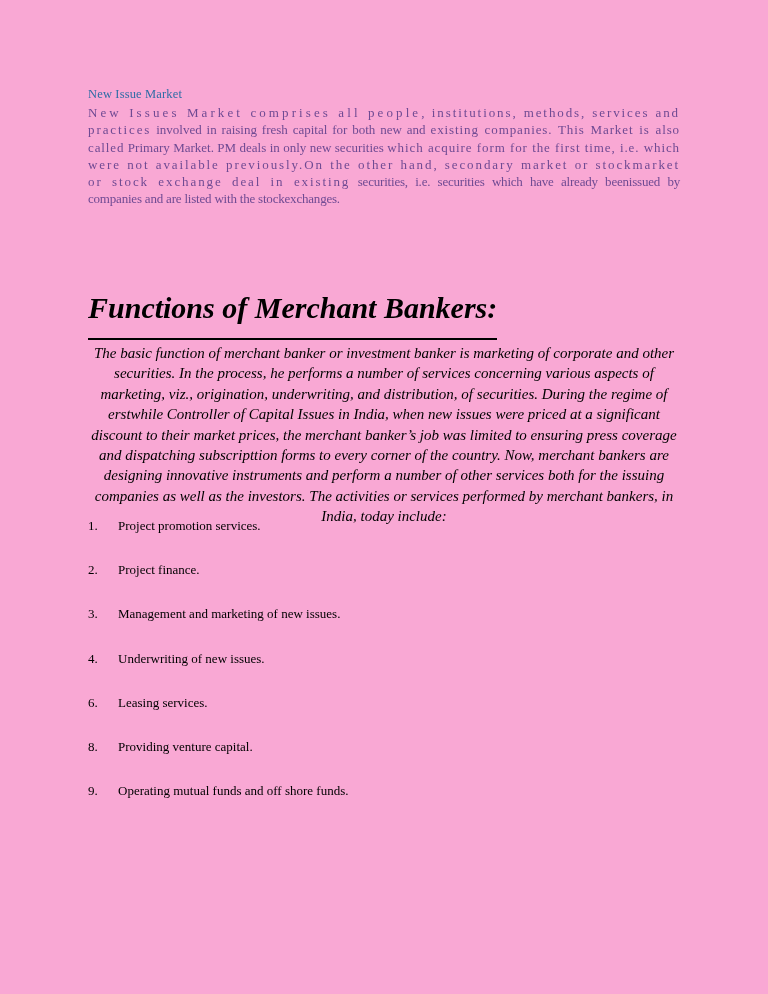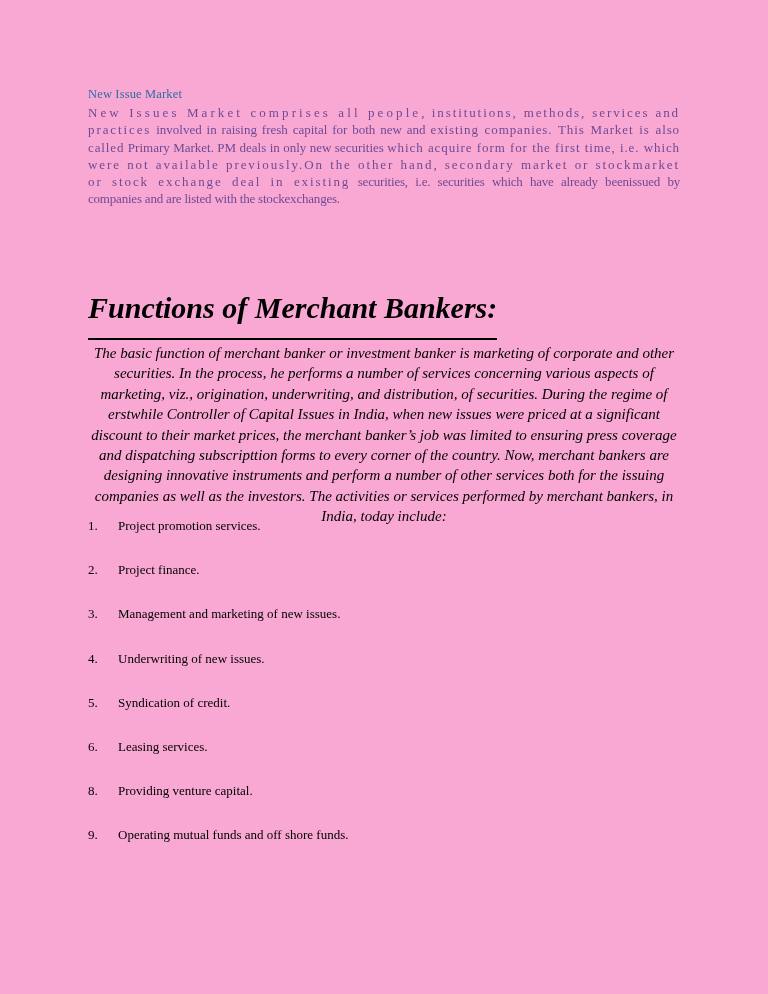--- a/index.html
+++ b/index.html
@@ -125,19 +125,18 @@
 
   <h1 class="main-heading"><span class="u">Functions of Merchant Bankers:</span></h1>
 
   <p class="body-para">The basic function of merchant banker or investment banker is marketing of corporate and other securities. In the process, he performs a number of services concerning various aspects of marketing, viz., origination, underwriting, and distribution, of securities.  During the regime of erstwhile Controller of Capital Issues in India, when new issues were priced at a significant discount to their market prices, the merchant banker’s job was limited to ensuring press coverage and dispatching subscripttion forms to every corner of the country.  Now, merchant bankers are designing innovative instruments and perform a number of other services both for the issuing companies as well as the investors.  The activities or services performed by merchant bankers, in India, today include:</p>
 
   <ol class="list">
     <li><span class="num">1.</span><span class="txt">Project promotion services.</span></li>
     <li><span class="num">2.</span><span class="txt">Project finance.</span></li>
     <li><span class="num">3.</span><span class="txt">Management and marketing of new issues.</span></li>
     <li><span class="num">4.</span><span class="txt">Underwriting of new issues.</span></li>
-    <li><span class="num">5.</span><span class="txt">Syndication of credit.</span></li>
     <li><span class="num">6.</span><span class="txt">Leasing services.</span></li>
     <li><span class="num">8.</span><span class="txt">Providing venture capital.</span></li>
     <li><span class="num">9.</span><span class="txt">Operating mutual funds and off shore funds.</span></li>
   </ol>
 
 </div>
 
 </body></html>

